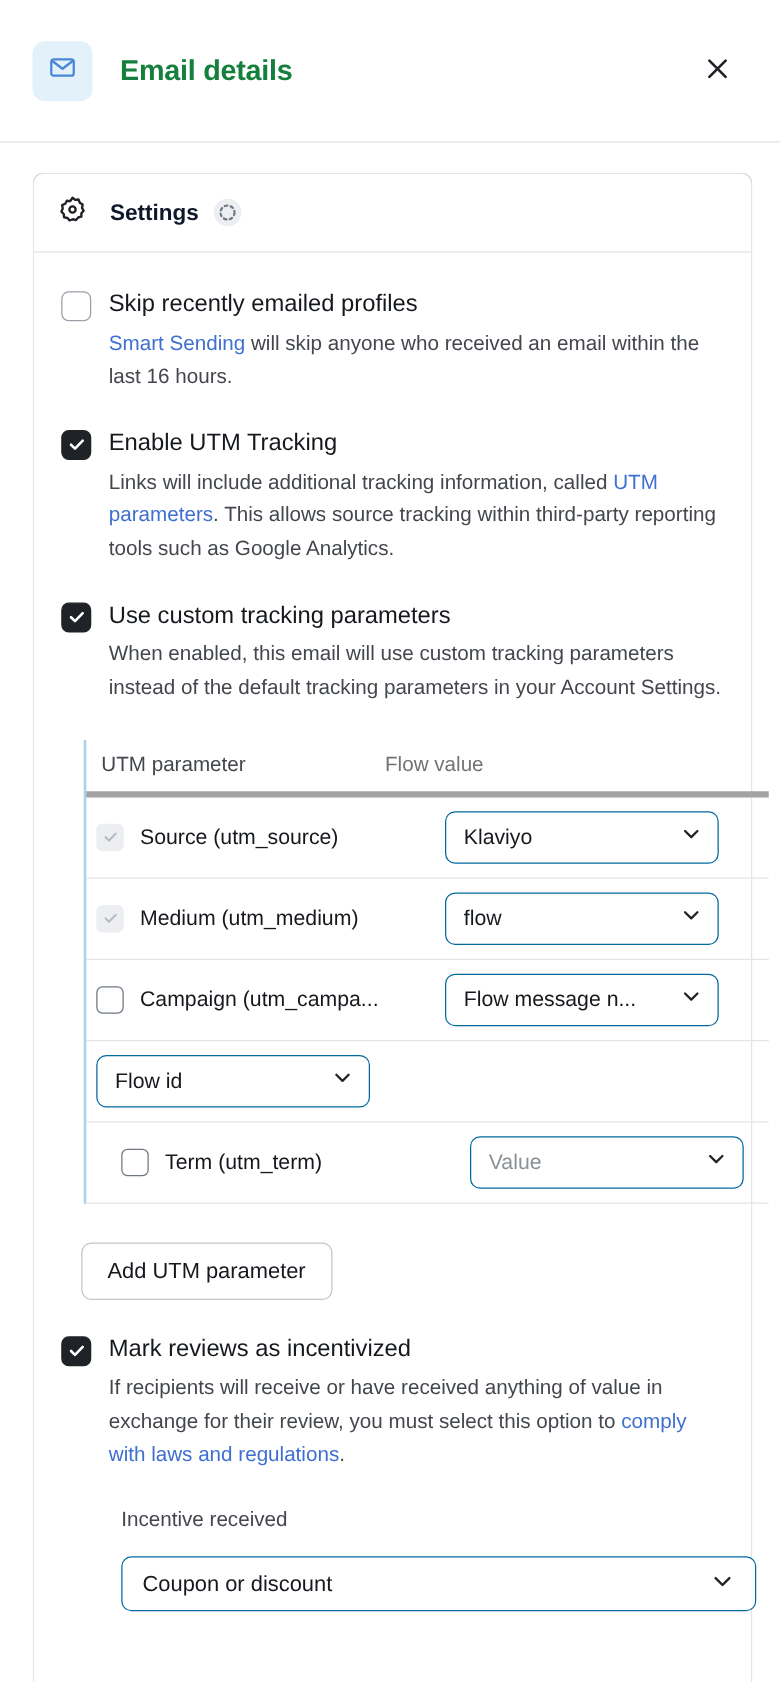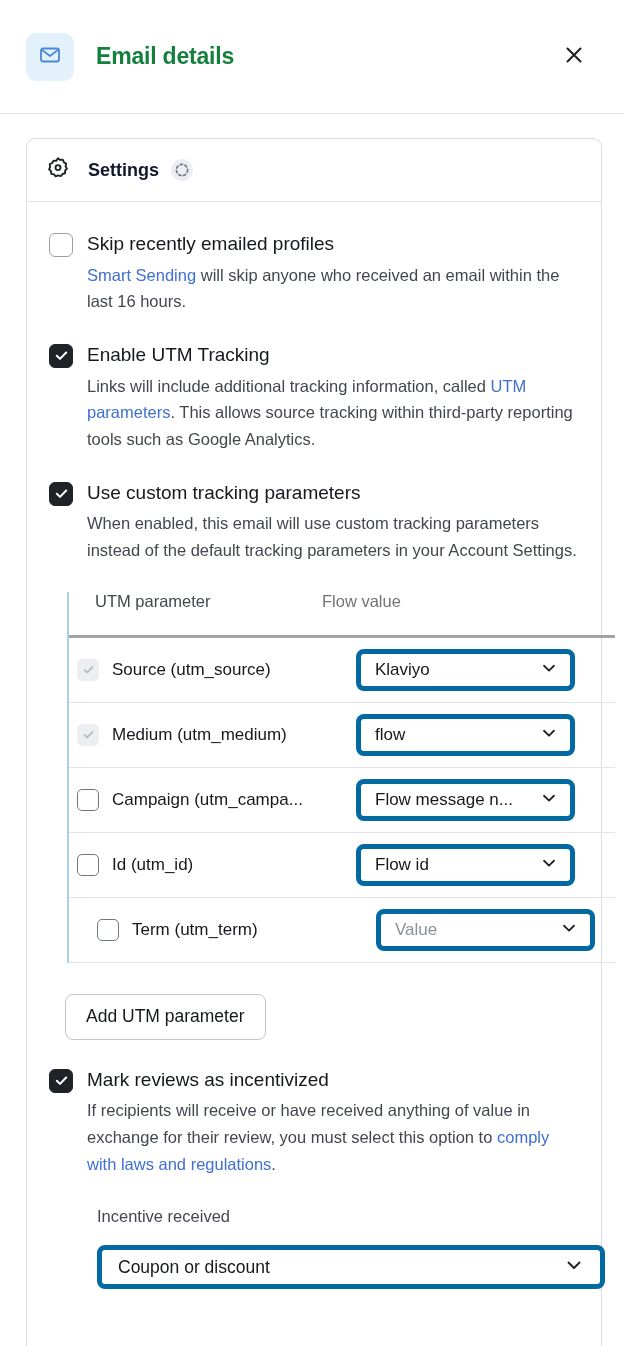--- a/index.html
+++ b/index.html
@@ -107,24 +107,24 @@
   .block-gap { height: 26px; }
 
   
   .utm-table {
     margin: 28px 0 0 18px;
     border-left: 2px solid #a9d2ea;
     width: 548px;
   }
   .utm-head {
     display: flex;
-    align-items: flex-start;
+    align-items: center;
     height: 46px;
-    padding-left: 26px;
-    border-bottom: 3px solid #a3a3a3;
+    padding-left: 12px;
+    border-bottom: 5px solid #a3a3a3;
   }
   .utm-head .col-param { width: 227px; font-size: 16.5px; color: #43474d; }
   .utm-head .col-value { font-size: 16.5px; color: #737373; }
   .utm-row {
     display: flex;
     align-items: center;
     height: 65px;
     padding-left: 8px;
     border-bottom: 1px solid #e3e4e8;
   }
@@ -145,21 +145,21 @@
   }
   .cb-sm { width: 22px; height: 22px; border-radius: 5px; flex: 0 0 auto;
            display:flex; align-items:center; justify-content:center; }
   .cb-sm.unchecked { border: 1.6px solid #6f7782; background: #fff; cursor: pointer; }
   .cb-sm.disabled-checked { background: #eceef1; border: 1.6px solid #eceef1; }
 
   
   .select {
     height: 42px;
     width: 219px;
-    border: 5px solid #0369a1;
+    border: 1px solid #0369a1;
     border-radius: 8px;
     background: #fff;
     display: flex;
     align-items: center;
     padding: 0 12px 0 14px;
     cursor: pointer;
   }
   .select .sel-text {
     flex: 1 1 auto;
     font-size: 17px;
@@ -336,24 +336,20 @@
           <span class="sel-text">Flow message n...</span>
           <span>
             <svg width="18" height="18" viewBox="0 0 20 20" fill="none" stroke="#1f2226" stroke-width="2" stroke-linecap="round" stroke-linejoin="round">
               <path d="M4.5 7.5 L10 13 L15.5 7.5"></path>
             </svg>
           </span>
         </div>
       </div>
 
       <div class="utm-row">
-        <div class="col-param">
-          <div class="cb-sm unchecked"></div>
-          <div class="param-label">Id (utm_id)</div>
-        </div>
         <div class="select">
           <span class="sel-text">Flow id</span>
           <span>
             <svg width="18" height="18" viewBox="0 0 20 20" fill="none" stroke="#1f2226" stroke-width="2" stroke-linecap="round" stroke-linejoin="round">
               <path d="M4.5 7.5 L10 13 L15.5 7.5"></path>
             </svg>
           </span>
         </div>
       </div>
 

